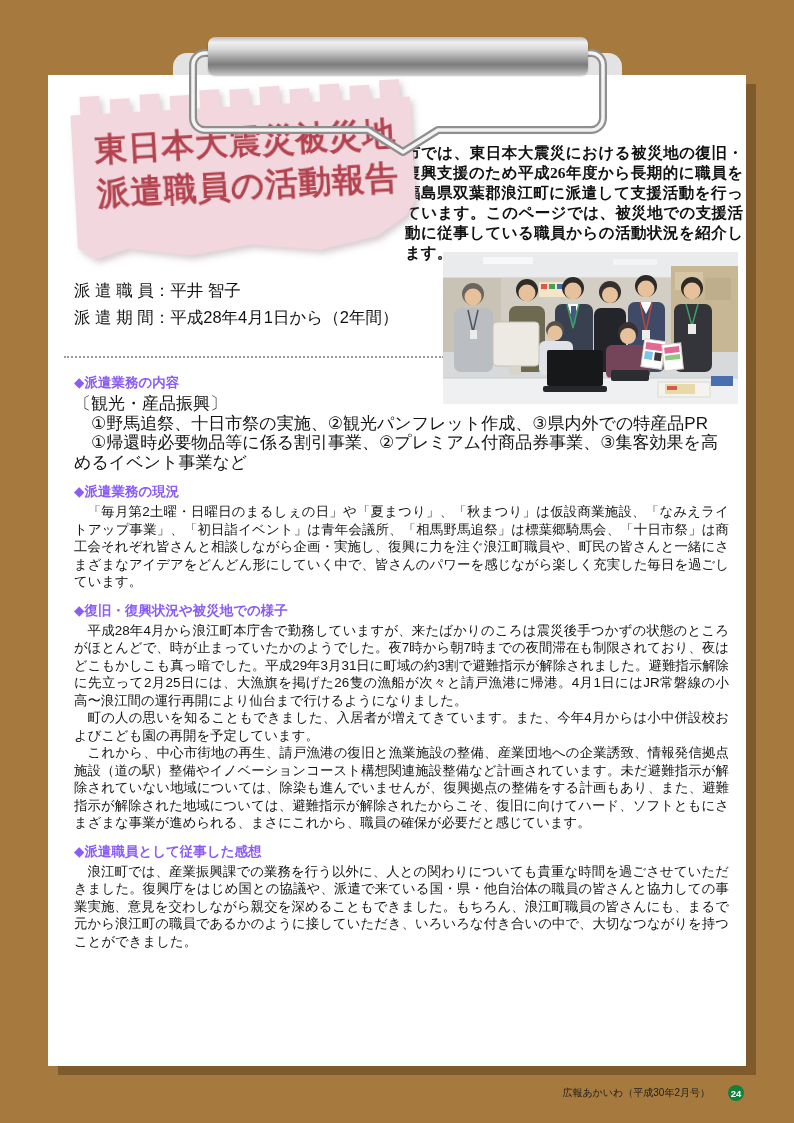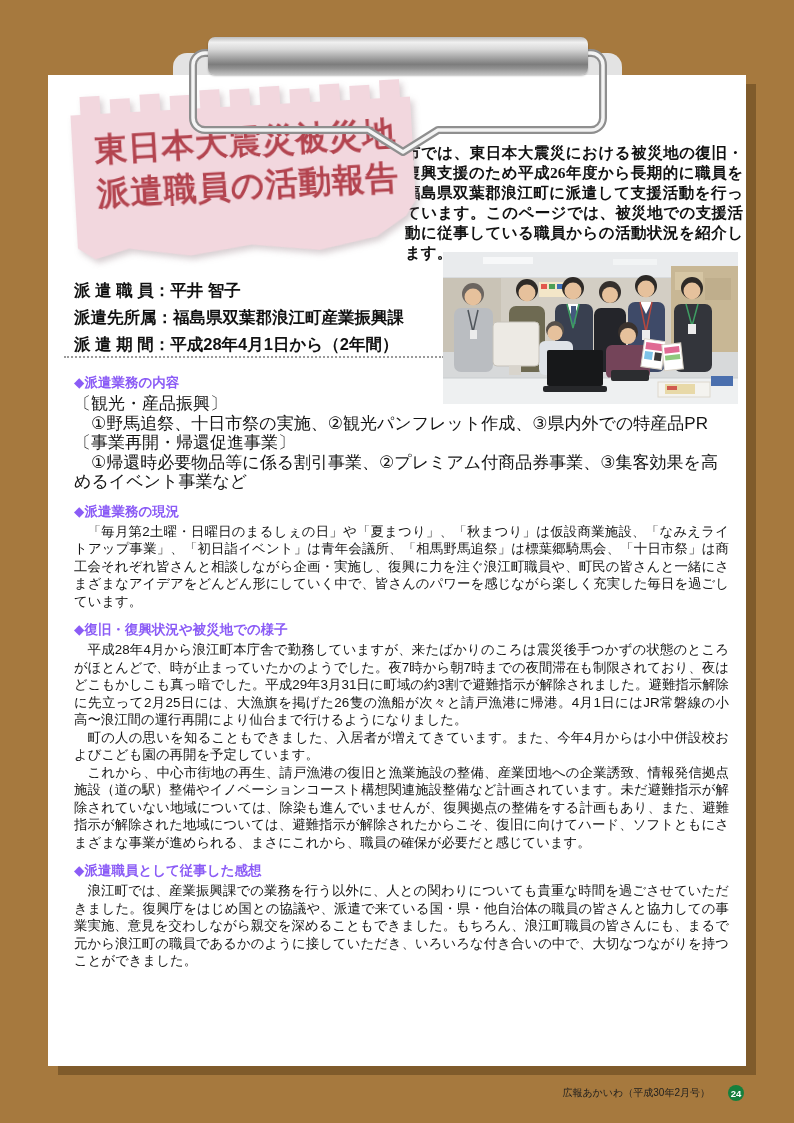--- a/index.html
+++ b/index.html
@@ -26,21 +26,21 @@
   .tab:nth-child(3n){height:18px;}
   .banner-body{background:#f2d7de;height:148px;margin-top:-1px;padding:14px 14px 0 22px;box-sizing:border-box;
     clip-path:polygon(0 0,100% 0,100% 70%,97% 80%,88% 93%,71% 100%,51% 94%,33% 99%,15% 92%,5% 98%,0 90%);}
   .banner-title{font-size:33px;line-height:1.34;font-weight:700;color:#b3444f;letter-spacing:.5px;}
 
   
   .intro{position:absolute;left:357px;top:68px;width:338px;font-family:"Liberation Serif","DejaVu Serif",serif;
     font-size:15.5px;line-height:20px;font-weight:600;color:#111;text-align:justify;}
 
   
-  .dispatch{position:absolute;left:26px;top:202px;font-size:16.5px;line-height:27px;font-weight:700;color:#111;}
+  .dispatch{position:absolute;left:26px;top:202px;font-size:16.5px;line-height:27px;font-weight:400;color:#111;}
   .dispatch-row{white-space:nowrap;}
 
   .dotted{position:absolute;left:16px;top:281px;width:380px;border-top:2px dotted #9a9a9a;}
 
   
   .photo{position:absolute;left:395px;top:177px;width:295px;height:152px;z-index:3;}
 
   
   .content{position:absolute;left:26px;top:299px;width:655px;color:#141414;}
   .sec-heading{font-size:13.5px;line-height:17px;font-weight:700;color:#8b5cf6;margin:11px 0 3px;}
@@ -82,21 +82,20 @@
           <div>東日本大震災被災地</div>
           <div>派遣職員の活動報告</div>
         </div>
       </div>
     </div>
 
     <div class="intro">市では、東日本大震災における被災地の復旧・復興支援のため平成26年度から長期的に職員を福島県双葉郡浪江町に派遣して支援活動を行っています。このページでは、被災地での支援活動に従事している職員からの活動状況を紹介します。</div>
 
     <div class="dispatch">
       <div class="dispatch-row"><span>派 遣 職 員：</span><span>平井 智子</span></div>
-      <div class="dispatch-row"><span>派遣先所属：</span><span>福島県双葉郡浪江町産業振興課</span></div>
       <div class="dispatch-row"><span>派 遣 期 間：</span><span>平成28年4月1日から（2年間）</span></div>
     </div>
 
     <div class="dotted"></div>
 
     <div class="photo">
       <svg viewBox="0 0 295 152" width="295" height="152">
         <rect width="295" height="152" fill="#d7d9da"></rect>
         <rect width="295" height="26" fill="#e9ebed"></rect>
         <line x1="0" y1="26" x2="295" y2="26" stroke="#c7cbce"></line>
@@ -171,21 +170,20 @@
         <rect x="224" y="134" width="10" height="4" fill="#d05a4e"></rect>
         <rect x="268" y="124" width="22" height="10" fill="#4a6fae"></rect>
       </svg>
     </div>
 
     <div class="content">
       <div>
         <div class="sec-heading first">◆派遣業務の内容</div>
         <div class="line">〔観光・産品振興〕</div>
         <div class="line">　①野馬追祭、十日市祭の実施、②観光パンフレット作成、③県内外での特産品PR</div>
-        <div class="line">〔事業再開・帰還促進事業〕</div>
         <div class="line">　①帰還時必要物品等に係る割引事業、②プレミアム付商品券事業、③集客効果を高めるイベント事業など</div>
       </div>
       <div>
         <div class="sec-heading">◆派遣業務の現況</div>
         <p class="para">　「毎月第2土曜・日曜日のまるしぇの日」や「夏まつり」、「秋まつり」は仮設商業施設、「なみえライトアップ事業」、「初日詣イベント」は青年会議所、「相馬野馬追祭」は標葉郷騎馬会、「十日市祭」は商工会それぞれ皆さんと相談しながら企画・実施し、復興に力を注ぐ浪江町職員や、町民の皆さんと一緒にさまざまなアイデアをどんどん形にしていく中で、皆さんのパワーを感じながら楽しく充実した毎日を過ごしています。</p>
       </div>
       <div>
         <div class="sec-heading">◆復旧・復興状況や被災地での様子</div>
         <p class="para">　平成28年4月から浪江町本庁舎で勤務していますが、来たばかりのころは震災後手つかずの状態のところがほとんどで、時が止まっていたかのようでした。夜7時から朝7時までの夜間滞在も制限されており、夜はどこもかしこも真っ暗でした。平成29年3月31日に町域の約3割で避難指示が解除されました。避難指示解除に先立って2月25日には、大漁旗を掲げた26隻の漁船が次々と請戸漁港に帰港。4月1日にはJR常磐線の小高〜浪江間の運行再開により仙台まで行けるようになりました。</p>
         <p class="para">　町の人の思いを知ることもできました、入居者が増えてきています。また、今年4月からは小中併設校およびこども園の再開を予定しています。</p>

